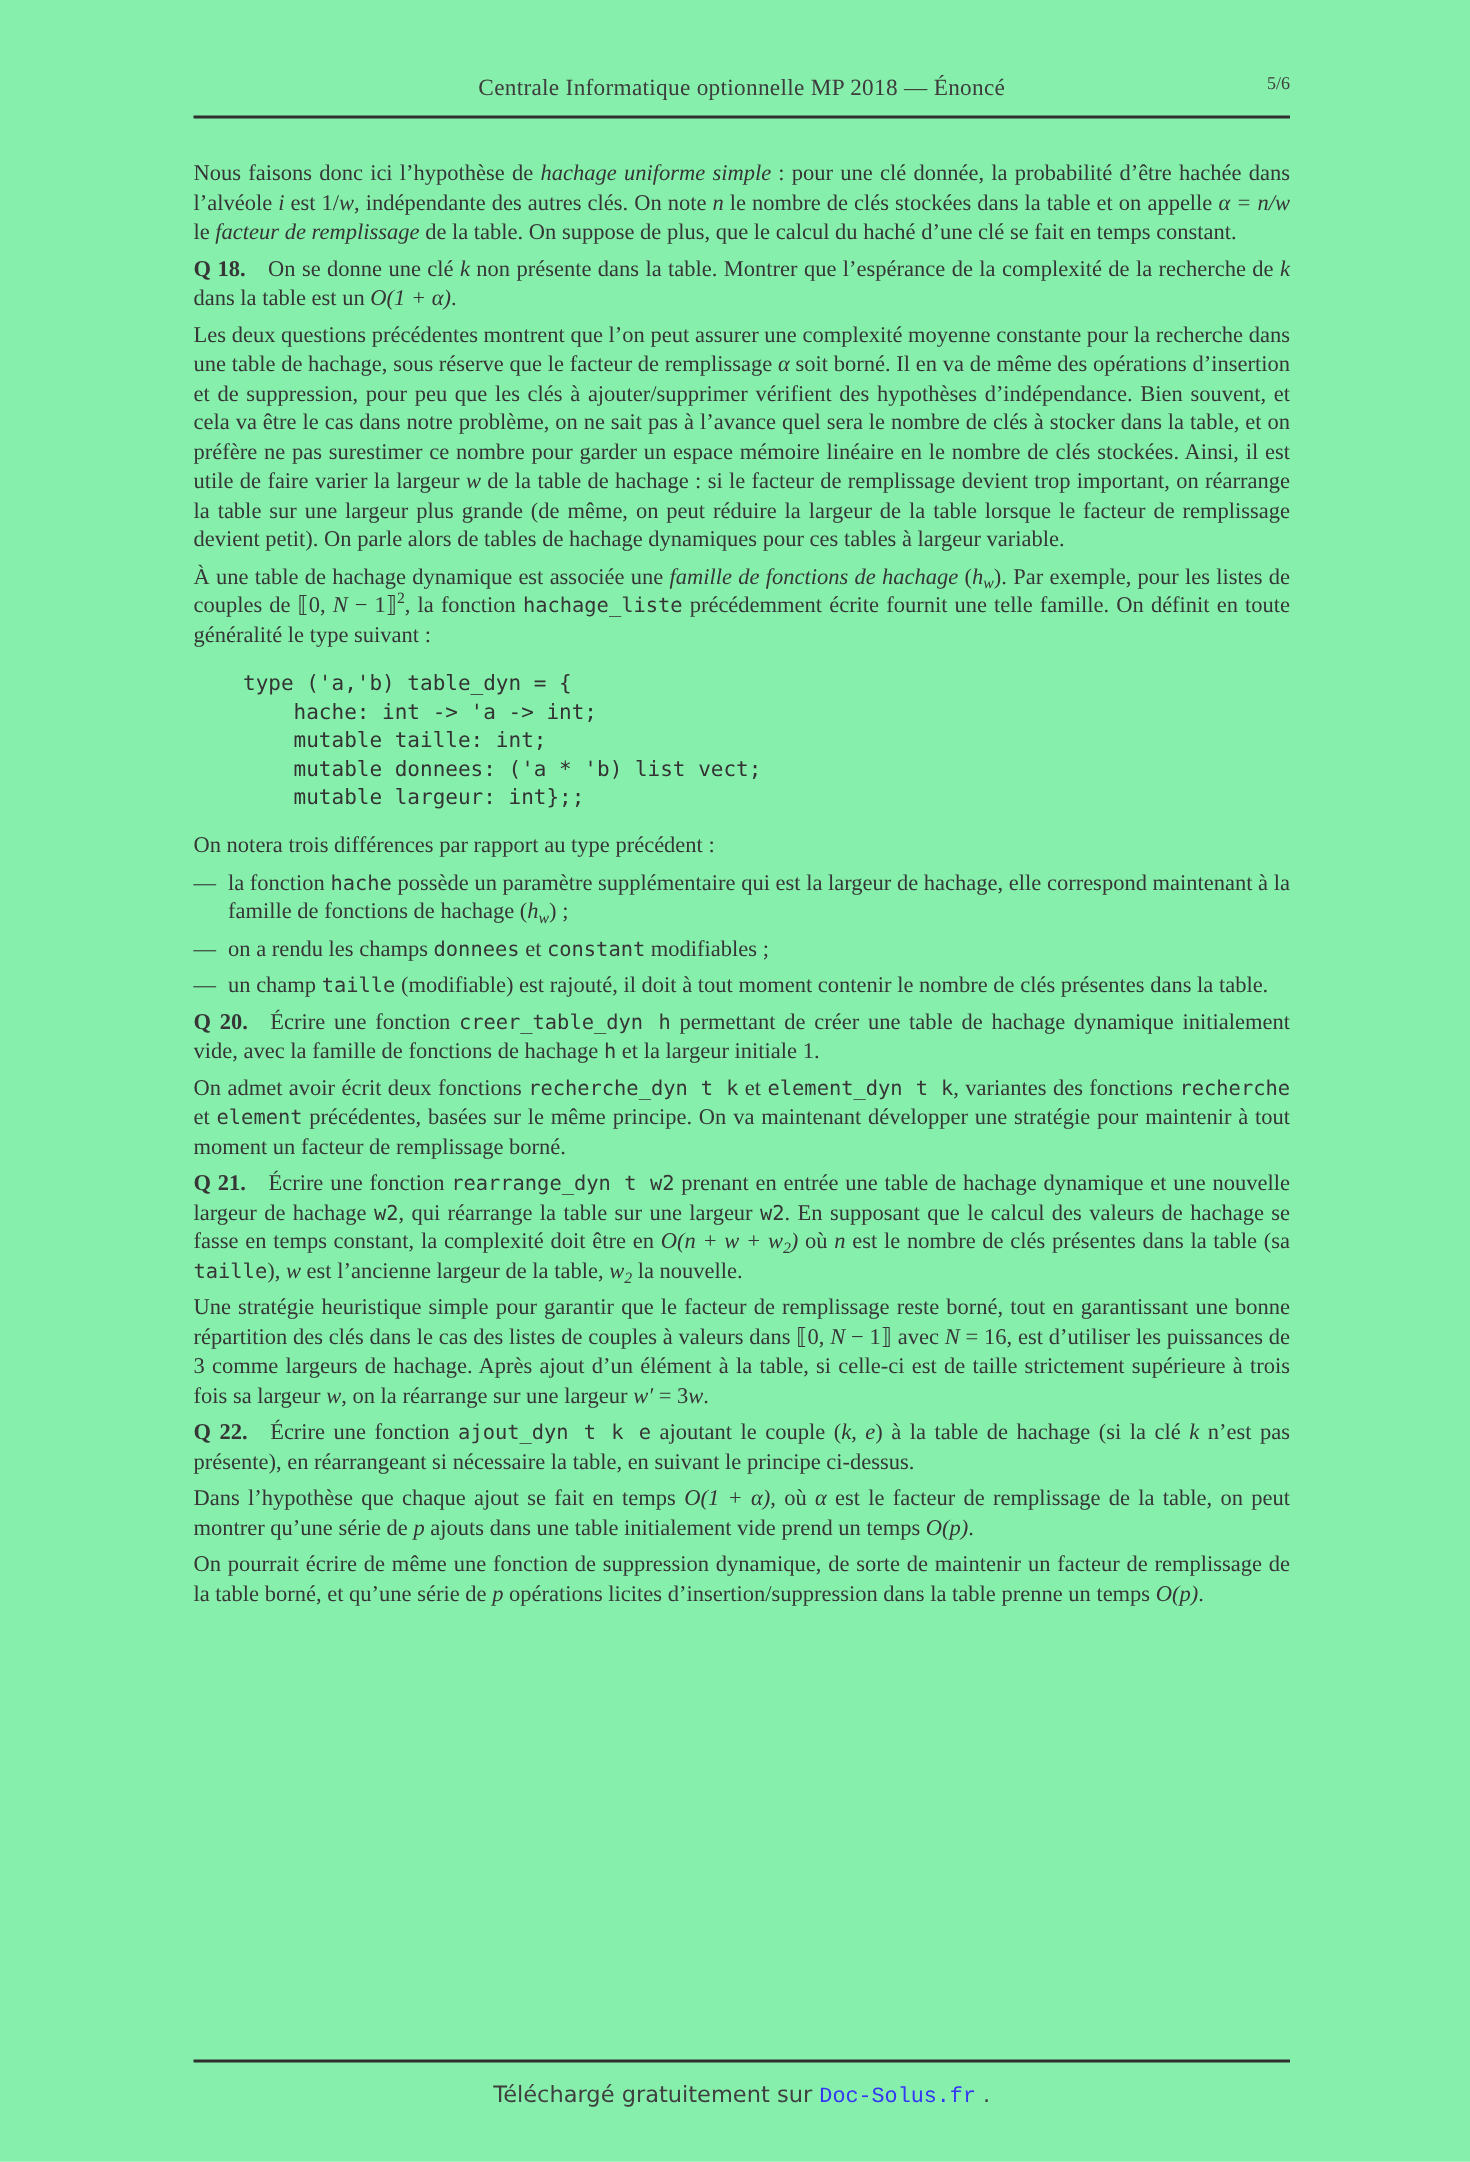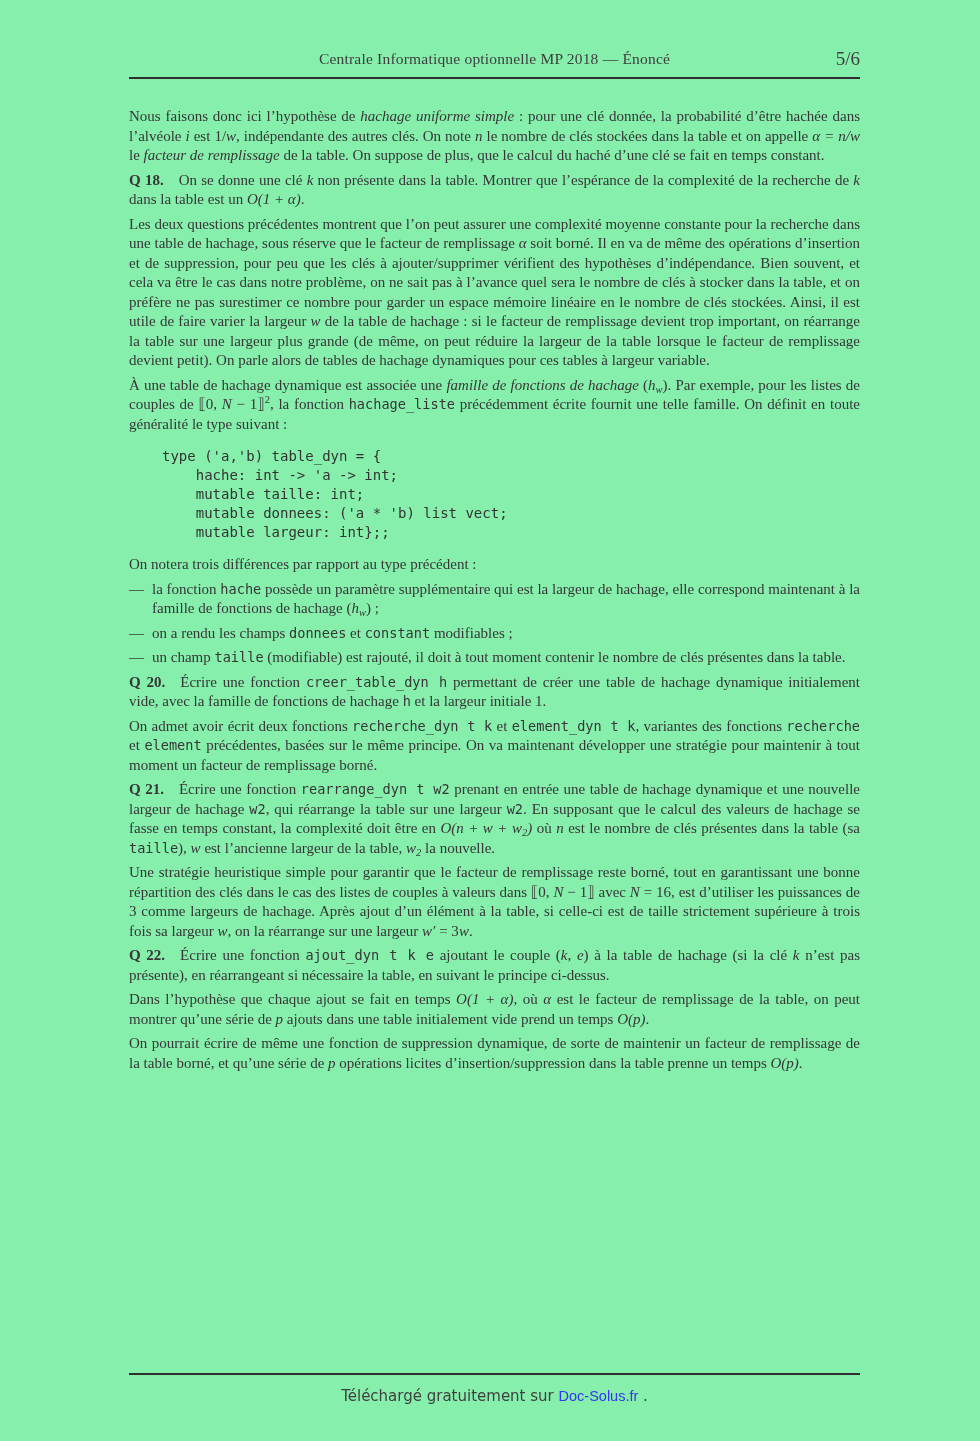--- a/index.html
+++ b/index.html
@@ -18,21 +18,21 @@
     position: absolute; top: 50px; left: 129px; width: 731px;
     border-bottom: 2px solid var(--rule-color, #2f2f2f);
     padding-bottom: 9px;
   }
   .header-title {
     display: block; text-align: center;
     font-size: 15.5px; color: #3d3d3d; letter-spacing: 0.2px;
   }
   .page-number {
     position: absolute; right: 0; top: -2px;
-    font-size: 19px; color: #3d3d3d;
+    font-size: 12px; color: #3d3d3d;
   }
 
   
   .document-body {
     position: absolute; top: 107px; left: 129px; width: 731px;
     font-size: 15px; line-height: 19.5px;
   }
   .para { margin: 0 0 5px 0; text-align: justify; }
   .q-label { font-weight: bold; padding-right: 15px; }
   .seg-i { font-style: italic; }
@@ -71,21 +71,21 @@
 
   
   .page-footer {
     position: absolute; top: 1373px; left: 129px; width: 731px;
     border-top: 2px solid var(--rule-color, #2f2f2f);
     padding-top: 12px; text-align: center;
     font-family: "DejaVu Sans", "Liberation Sans", sans-serif;
     font-size: 15px; color: #3f3f3f;
   }
   .footer-link {
-    font-family: Liberation Sans, sans-serif;
+    font-family: Liberation Mono, monospace;
     color: var(--link-color, #3535f3);
     font-size: 14.5px;
     text-decoration: none; cursor: pointer;
   }
 </style>
 </head>
 <body>
 
 <div class="page">
 

